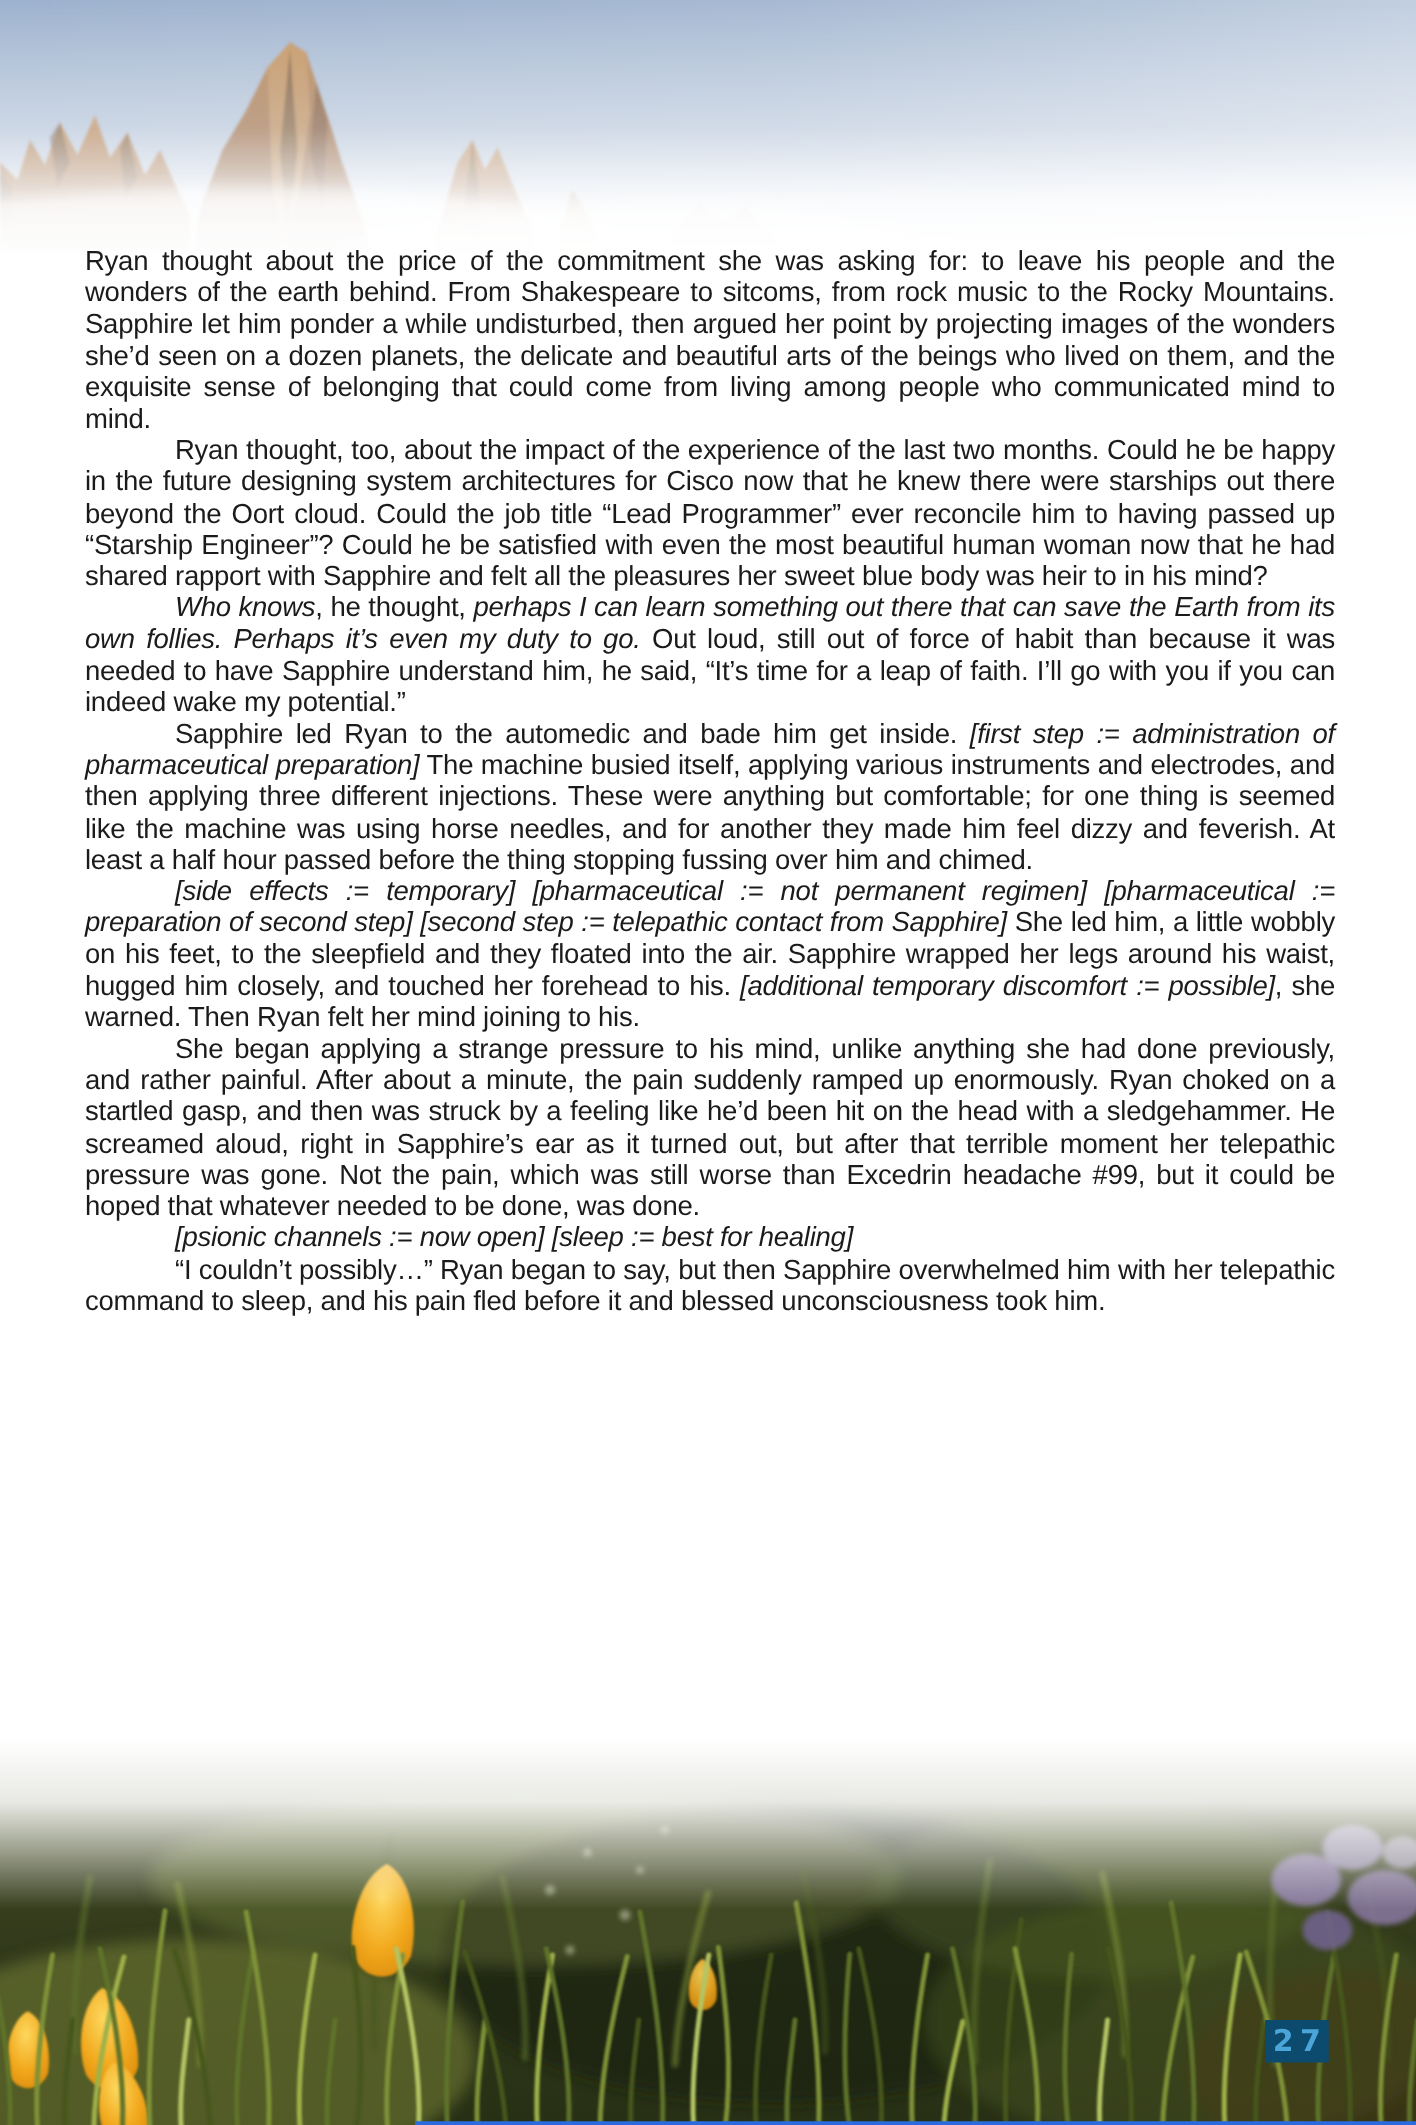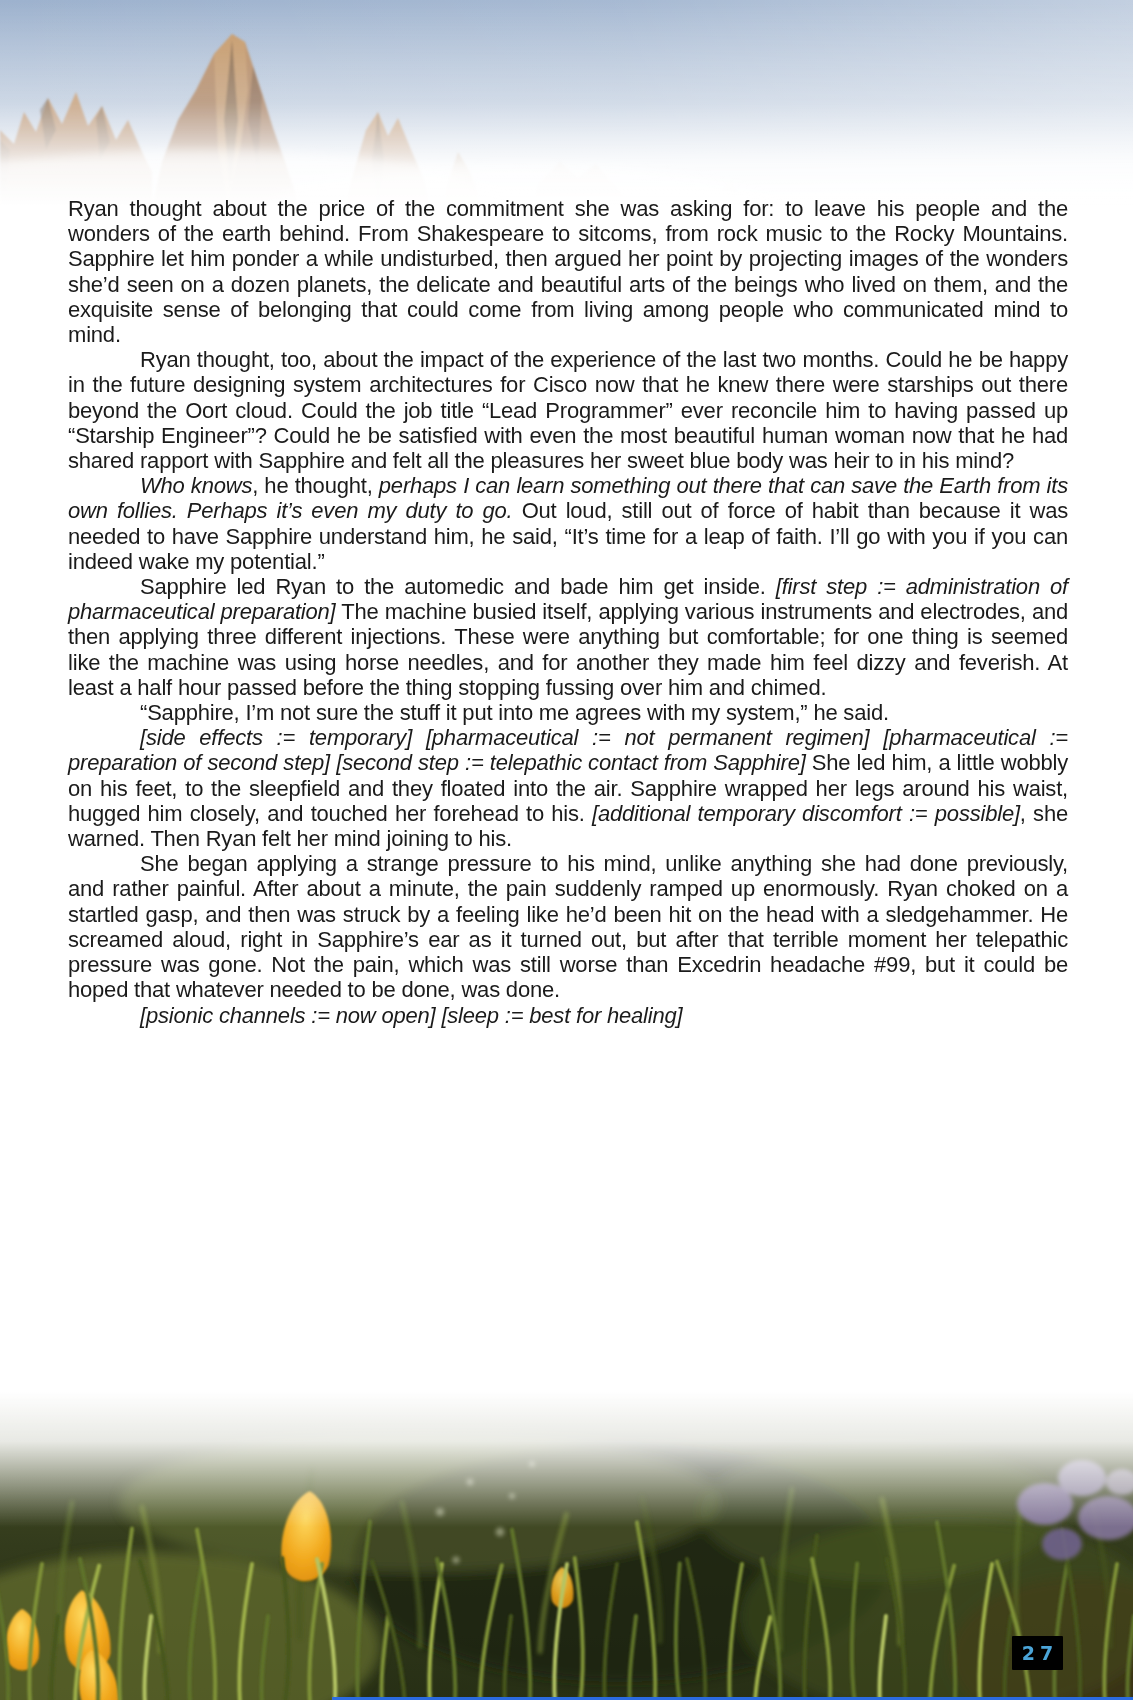--- a/index.html
+++ b/index.html
@@ -25,31 +25,30 @@
     text-align:justify;
   }
   .para { margin:0; }
   .para.indent { text-indent:72px; }
   .ital { font-style:italic;margin-top:32px; }
 
   .page-number-badge {
     position:absolute;
     left:1012px; top:1616px;
     width:51px; height:34px;
-    background:#000000;
+    background:#0c4a6e;
     display:flex; align-items:center; justify-content:center;
     font-family:"DejaVu Sans", sans-serif;
     font-weight:bold;
-    font-size:19px;
+    font-size:24px;
     color:#4ba5d9;
     letter-spacing:5px;
     padding-left:5px;
     box-sizing:border-box;
     border-radius:1px;
-    margin-top:20px;
   }
 
   .bottom-blue-line {
     position:absolute;
     left:332px; right:0; bottom:0;
     height:3px;
     background:#2b6be0;
   }
 </style>
 </head>
@@ -112,24 +111,24 @@
     <ellipse cx="520" cy="215" rx="260" ry="50" fill="#ffffff" opacity="0.55" filter="url(#mblur)"></ellipse>
     <rect width="1133" height="228" fill="url(#fog)"></rect>
   </svg>
 </div>
 
 <div class="text-block" id="text-block">
     <p class="para"><span>Ryan thought about the price of the commitment she was asking for: to leave his people and the wonders of the earth behind. From Shakespeare to sitcoms, from rock music to the Rocky Mountains. Sapphire let him ponder a while undisturbed, then argued her point by projecting images of the wonders she’d seen on a dozen planets, the delicate and beautiful arts of the beings who lived on them, and the exquisite sense of belonging that could come from living among people who communicated mind to mind.</span></p>
     <p class="para indent"><span>Ryan thought, too, about the impact of the experience of the last two months. Could he be happy in the future designing system architectures for Cisco now that he knew there were starships out there beyond the Oort cloud. Could the job title “Lead Programmer” ever reconcile him to having passed up “Starship Engineer”? Could he be satisfied with even the most beautiful human woman now that he had shared rapport with Sapphire and felt all the pleasures her sweet blue body was heir to in his mind?</span></p>
     <p class="para indent"><span class="ital">Who knows</span><span>, he thought, </span><span class="ital">perhaps I can learn something out there that can save the Earth from its own follies. Perhaps it’s even my duty to go.</span><span> Out loud, still out of force of habit than because it was needed to have Sapphire understand him, he said, “It’s time for a leap of faith. I’ll go with you if you can indeed wake my potential.”</span></p>
     <p class="para indent"><span>Sapphire led Ryan to the automedic and bade him get inside. </span><span class="ital">[first step := administration of pharmaceutical preparation]</span><span> The machine busied itself, applying various instruments and electrodes, and then applying three different injections. These were anything but comfortable; for one thing is seemed like the machine was using horse needles, and for another they made him feel dizzy and feverish. At least a half hour passed before the thing stopping fussing over him and chimed.</span></p>
-    <p class="para indent"><span>“Sapphire, I’m not sure the stuff it put into me agrees with my system,” he said.</span></p>
     <p class="para indent"><span class="ital">[side effects := temporary] [pharmaceutical := not permanent regimen] [pharmaceutical := preparation of second step] [second step := telepathic contact from Sapphire]</span><span> She led him, a little wobbly on his feet, to the sleepfield and they floated into the air. Sapphire wrapped her legs around his waist, hugged him closely, and touched her forehead to his. </span><span class="ital">[additional temporary discomfort := possible]</span><span>, she warned. Then Ryan felt her mind joining to his.</span></p>
     <p class="para indent"><span>She began applying a strange pressure to his mind, unlike anything she had done previously, and rather painful. After about a minute, the pain suddenly ramped up enormously. Ryan choked on a startled gasp, and then was struck by a feeling like he’d been hit on the head with a sledgehammer. He screamed aloud, right in Sapphire’s ear as it turned out, but after that terrible moment her telepathic pressure was gone. Not the pain, which was still worse than Excedrin headache #99, but it could be hoped that whatever needed to be done, was done.</span></p>
     <p class="para indent"><span class="ital">[psionic channels := now open] [sleep := best for healing]</span></p>
+    <p class="para indent"><span>“I couldn’t possibly…” Ryan began to say, but then Sapphire overwhelmed him with her telepathic command to sleep, and his pain fled before it and blessed unconsciousness took him.</span></p>
   </div>
 
 <div class="banner banner-bottom">
   <svg width="1133" height="308" viewBox="0 0 1133 308" xmlns="http://www.w3.org/2000/svg">
     <defs>
       <linearGradient id="gbg" x1="0" y1="0" x2="0" y2="1">
         <stop offset="0" stop-color="#4a5226"></stop>
         <stop offset="0.5" stop-color="#333b1c"></stop>
         <stop offset="1" stop-color="#272f15"></stop>
       </linearGradient>

